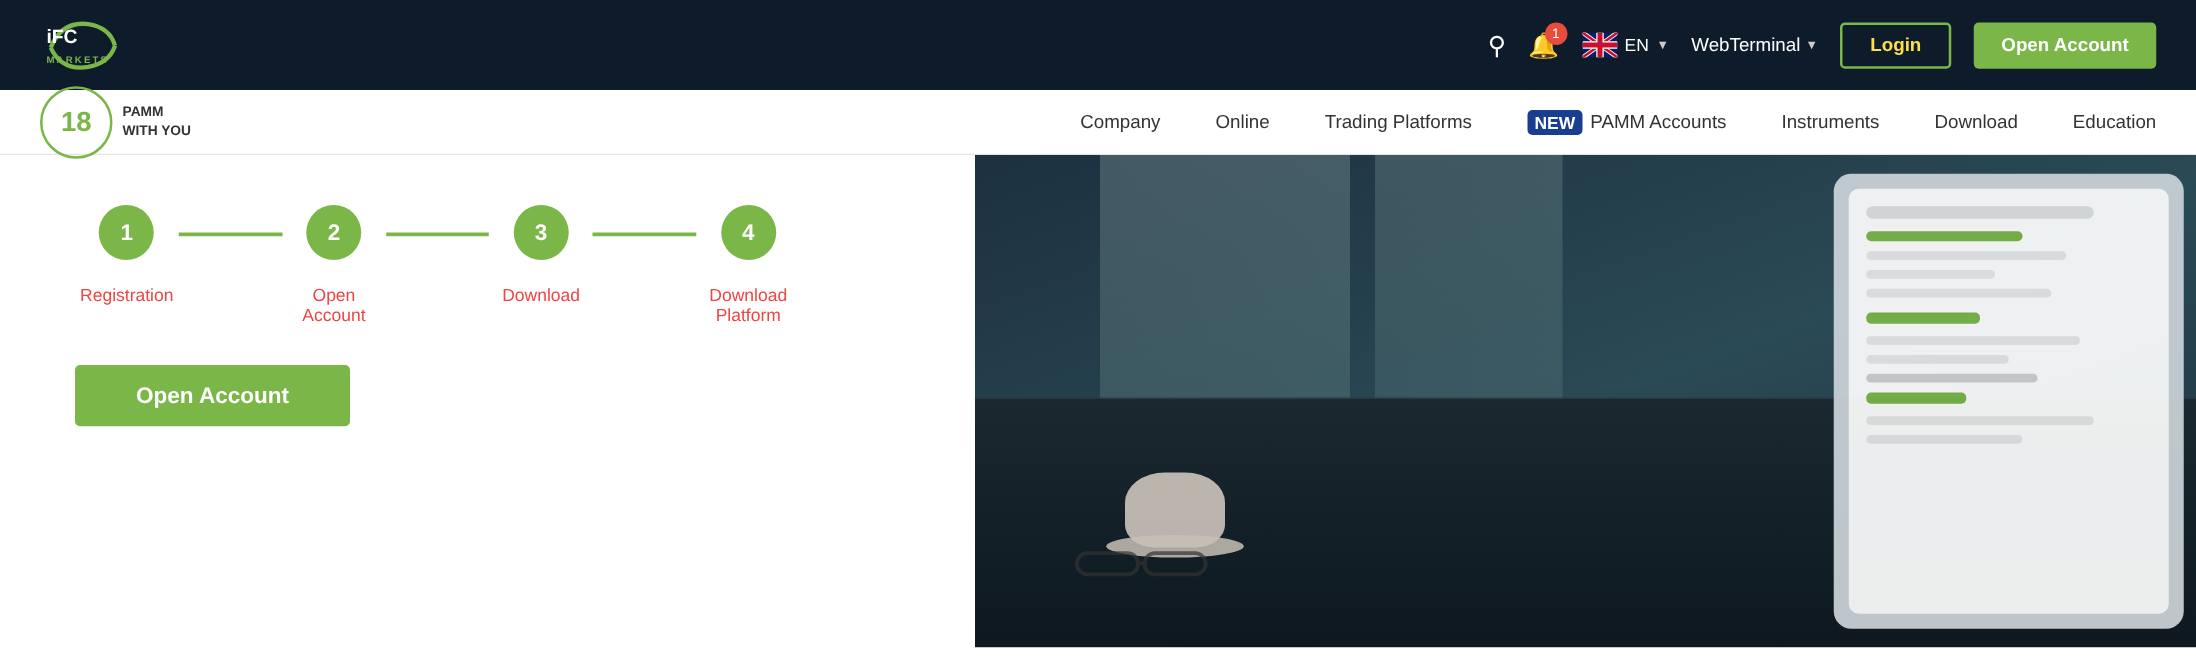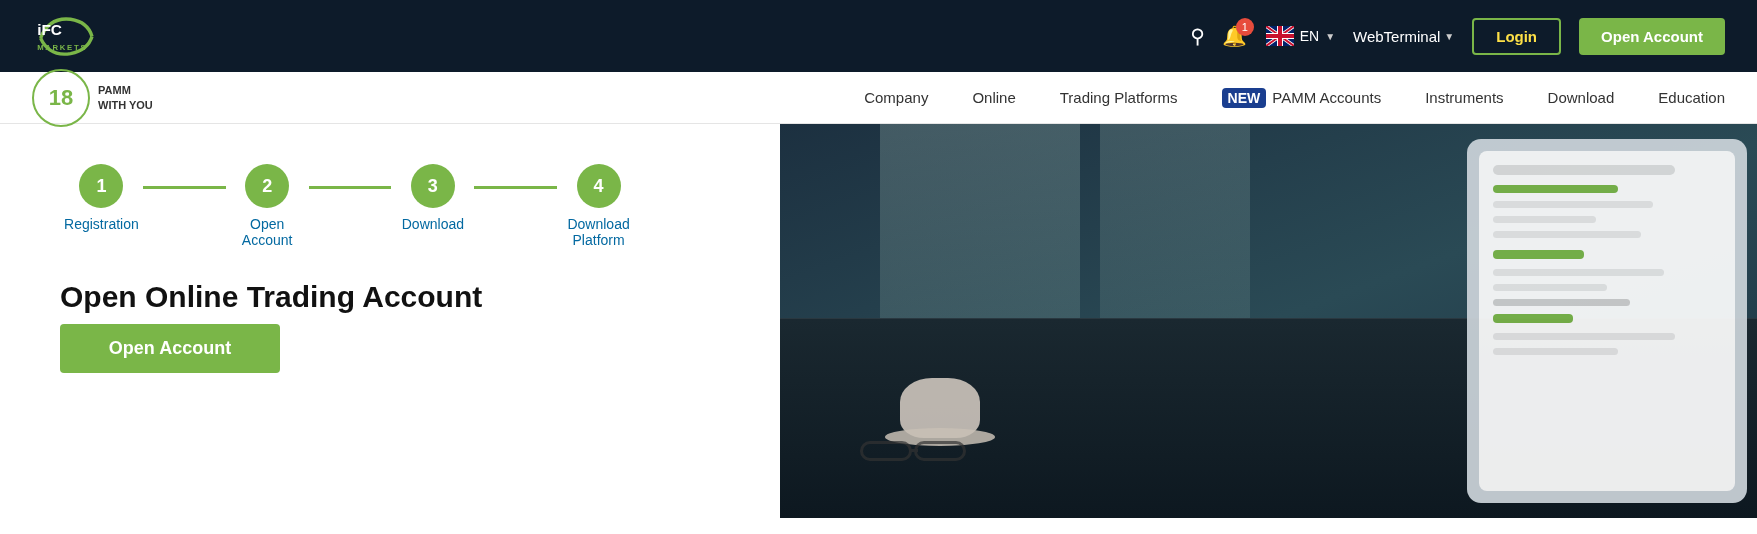--- a/index.html
+++ b/index.html
@@ -131,21 +131,21 @@
       display: flex; flex-direction: column; align-items: center; position: relative; flex: 1;
     }
     .step-circle {
       width: 44px; height: 44px; border-radius: 50%;
       background: #7ab648;
       color: #fff; font-size: 18px; font-weight: 700;
       display: flex; align-items: center; justify-content: center;
       position: relative; z-index: 2;
     }
     .step-label {
-      margin-top: 8px; font-size: 14px; color: #0369a1; text-align: center;
+      margin-top: 20px; font-size: 14px; color: #ef4444; text-align: center;
     }
     .step-connector {
       flex: 1;
       height: 3px;
       background: #7ab648;
       margin-top: 22px;
       position: relative; z-index: 1;
     }
     .steps-inner {
       display: flex; align-items: flex-start; width: 580px; margin-bottom: 32px;
@@ -280,21 +280,20 @@
         <div class="step-circle">3</div>
         <div class="step-label">Download</div>
       </div>
       <div class="step-connector"></div>
       <div class="step-item">
         <div class="step-circle">4</div>
         <div class="step-label">Download Platform</div>
       </div>
     </div>
 
-    <h1 class="main-title">Open Online Trading Account</h1>
     <button class="open-account-main-btn">Open Account</button>
   </div>
 
   <div class="right-panel">
     <div class="right-panel-img">
       <div class="img-overlay"></div>
 
       <div style="position:absolute; bottom:0; left:0; right:0; top:0; background: linear-gradient(160deg,#1c3040 0%, #2a4a55 50%, #1a3040 100%);"></div>
 
       <div style="position:absolute; top:0; left:100px; width:200px; height:100%; background: linear-gradient(180deg, rgba(180,210,200,0.25) 0%, rgba(140,180,170,0.1) 100%);"></div>

